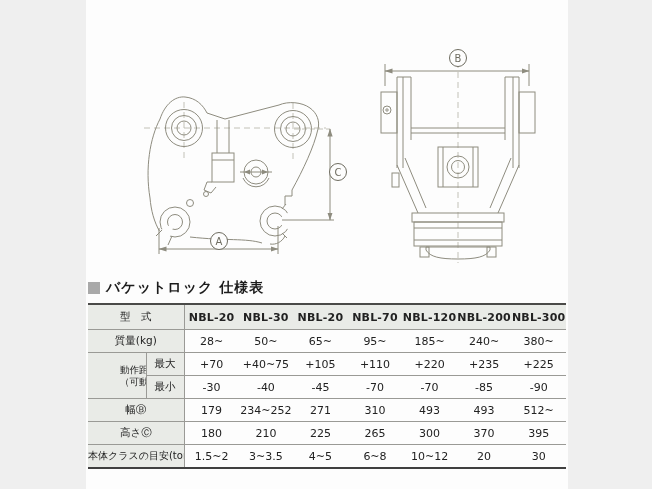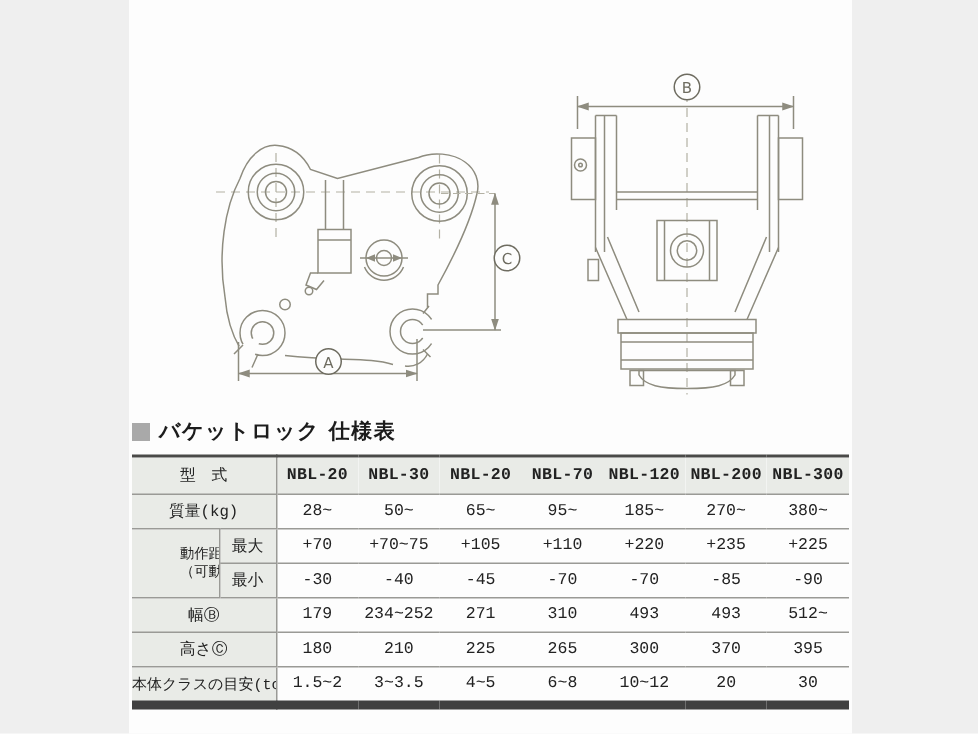--- a/index.html
+++ b/index.html
@@ -15,21 +15,21 @@
   }
   .drawing-svg{position:absolute;left:0;top:0;}
   .title-row{
     position:absolute;left:2px;top:279px;
     display:flex;align-items:center;gap:6px;justify-content:center;
   }
   .title-square{width:12px;height:12px;background:#a9a9a9;}
   .title-text{font-size:14px;font-weight:bold;color:#1c1c1c;letter-spacing:1px;}
   .spec{position:absolute;left:2px;top:303px;}
   table{border-collapse:collapse;table-layout:fixed;width:478px;
-    border-top:2px solid #4a4a48;border-bottom:6px solid #404040;font-family:Liberation Mono, monospace;}
+    border-top:2px solid #4a4a48;border-bottom:2px solid #404040;}
   col.c-lab1{width:58px;} col.c-lab2{width:38px;} col.c-data{width:54.5px;}
   td{
     border-top:1px solid #9a9a96;
     text-align:center;vertical-align:middle;
     font-size:11px;color:#222;height:20px;padding:1px 0;
     overflow:hidden;white-space:nowrap;
   }
   tr.hdr td{height:22px;}
   td.shade{background:#e9ebe7;}
   td.vline{border-right:1px solid #9a9a96;}
@@ -192,31 +192,31 @@
         <td class="shade model">NBL-200</td>
         <td class="shade model">NBL-300</td>
       </tr>
       <tr>
         <td colspan="2" class="shade vline lab">質量(kg)</td>
         <td>28~</td>
         <td>50~</td>
         <td>65~</td>
         <td>95~</td>
         <td>185~</td>
-        <td>270~</td>
+        <td>240~</td>
         <td>380~</td>
       </tr>
       <tr>
         <td rowspan="2" class="shade vline lab-sm">
           <div>動作距離Ⓐ</div>
           <div>（可動範囲）</div>
         </td>
         <td class="shade vline lab">最大</td>
         <td>+70</td>
-        <td>+70~75</td>
+        <td>+40~75</td>
         <td>+105</td>
         <td>+110</td>
         <td>+220</td>
         <td>+235</td>
         <td>+225</td>
       </tr>
       <tr>
         <td class="shade vline lab">最小</td>
         <td>-30</td>
         <td>-40</td>

